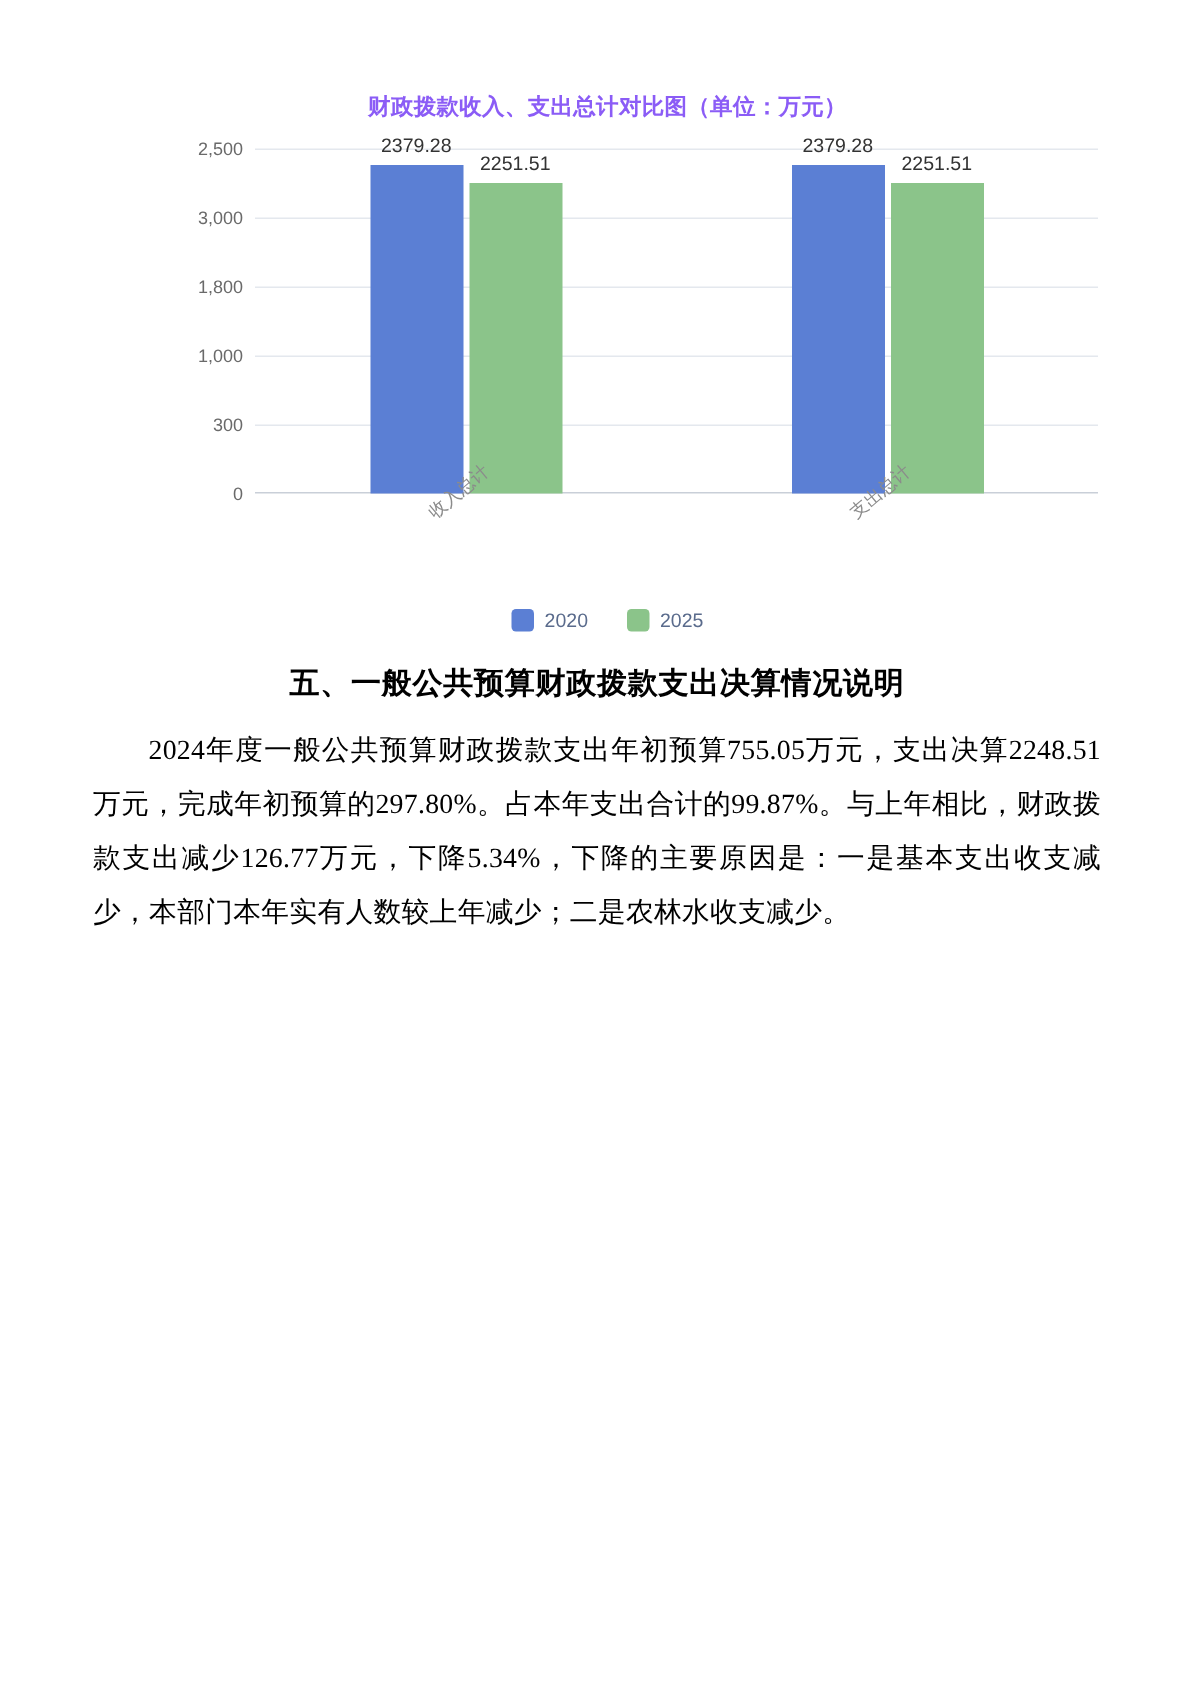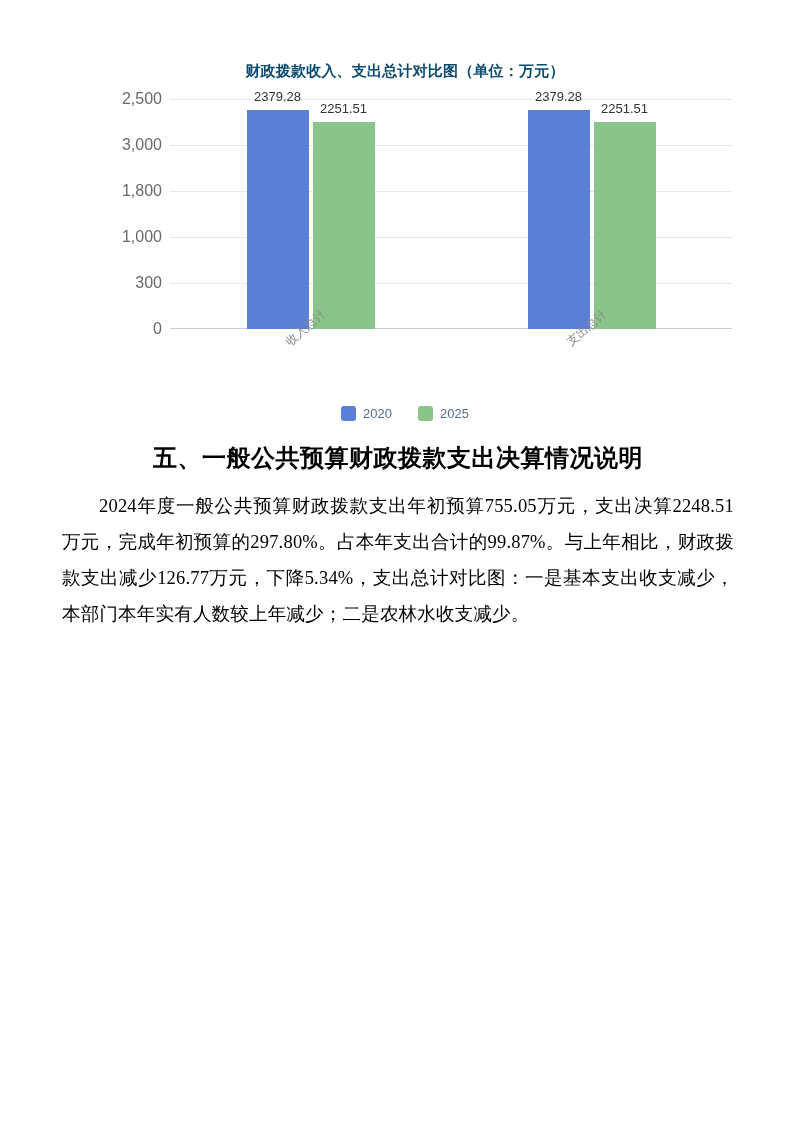--- a/index.html
+++ b/index.html
@@ -30,21 +30,21 @@
     top: 40px;
     width: 690px;
     height: 400px;
   }
 
   .chart-title {
     text-align: center;
     font-family: "Liberation Sans", sans-serif;
     font-weight: bold;
     font-size: 15px;
-    color: #0c4a6e;
+    color: #8b5cf6;
     margin-top: 22px;
     letter-spacing: 0.2px;
   }
 
   .plot-area {
     position: relative;
     margin: 18px 0 0 0;
     height: 245px;
   }
 
@@ -54,21 +54,21 @@
     left: 52px;
     top: 0;
     width: 50px;
     height: 230px;
   }
   .y-label {
     position: absolute;
     right: 0;
     transform: translateY(-50%);
     font-family: "Liberation Sans", sans-serif;
-    font-size: 16px;
+    font-size: 12px;
     color: #6a6a6a;
     white-space: nowrap;
   }
 
   
   .grid {
     position: absolute;
     left: 110px;
     right: 18px;
     top: 0;
@@ -185,21 +185,21 @@
   
   .text-block {
     position: absolute;
     left: 62px;
     top: 442px;
     width: 672px;
   }
   .section-heading {
     font-family: "Liberation Serif", serif;
     font-weight: bold;
-    font-size: 24px;
+    font-size: 20px;
     text-align: center;
     margin: 0 0 14px 0;
     letter-spacing: 0.5px;
   }
   .body-paragraph {
     font-family: "Liberation Serif", serif;
     font-size: 18.5px;
     line-height: 1.95;
     text-align: justify;
     text-justify: inter-ideograph;
@@ -282,16 +282,16 @@
       <div class="legend-item">
         <span class="legend-swatch" style="background:#8bc48a;"></span>
         <span class="legend-text">2025</span>
       </div>
     </div>
 
   </div>
 
   <div class="text-block">
     <h2 class="section-heading">五、一般公共预算财政拨款支出决算情况说明</h2>
-    <p class="body-paragraph">2024年度一般公共预算财政拨款支出年初预算755.05万元，支出决算2248.51万元，完成年初预算的297.80%。占本年支出合计的99.87%。与上年相比，财政拨款支出减少126.77万元，下降5.34%，支出总计对比图：一是基本支出收支减少，本部门本年实有人数较上年减少；二是农林水收支减少。</p>
+    <p class="body-paragraph">2024年度一般公共预算财政拨款支出年初预算755.05万元，支出决算2248.51万元，完成年初预算的297.80%。占本年支出合计的99.87%。与上年相比，财政拨款支出减少126.77万元，下降5.34%，下降的主要原因是：一是基本支出收支减少，本部门本年实有人数较上年减少；二是农林水收支减少。</p>
   </div>
 
 </div>
 
 </body></html>

